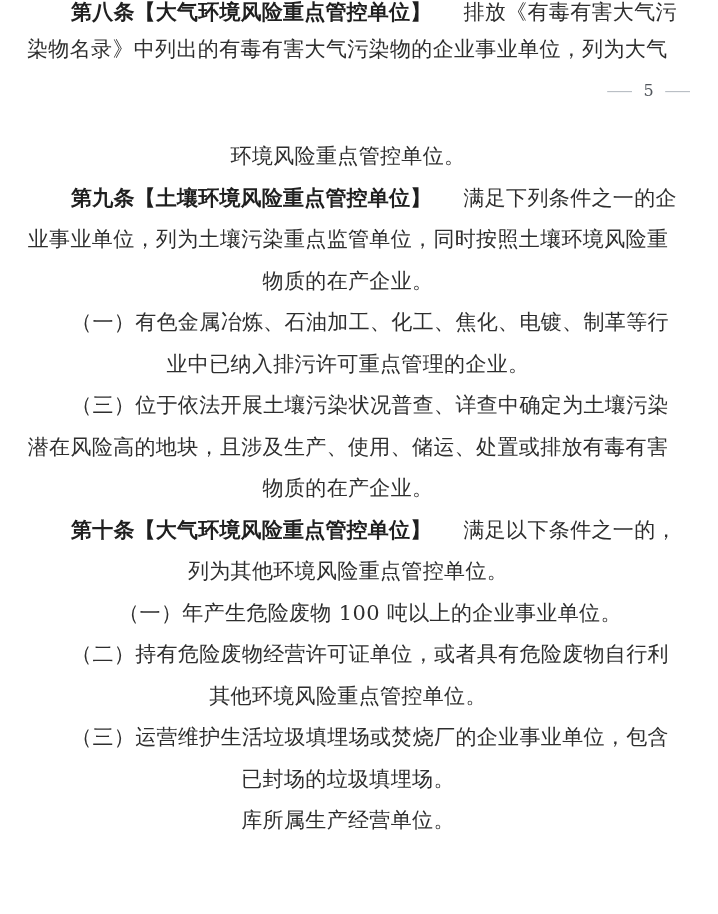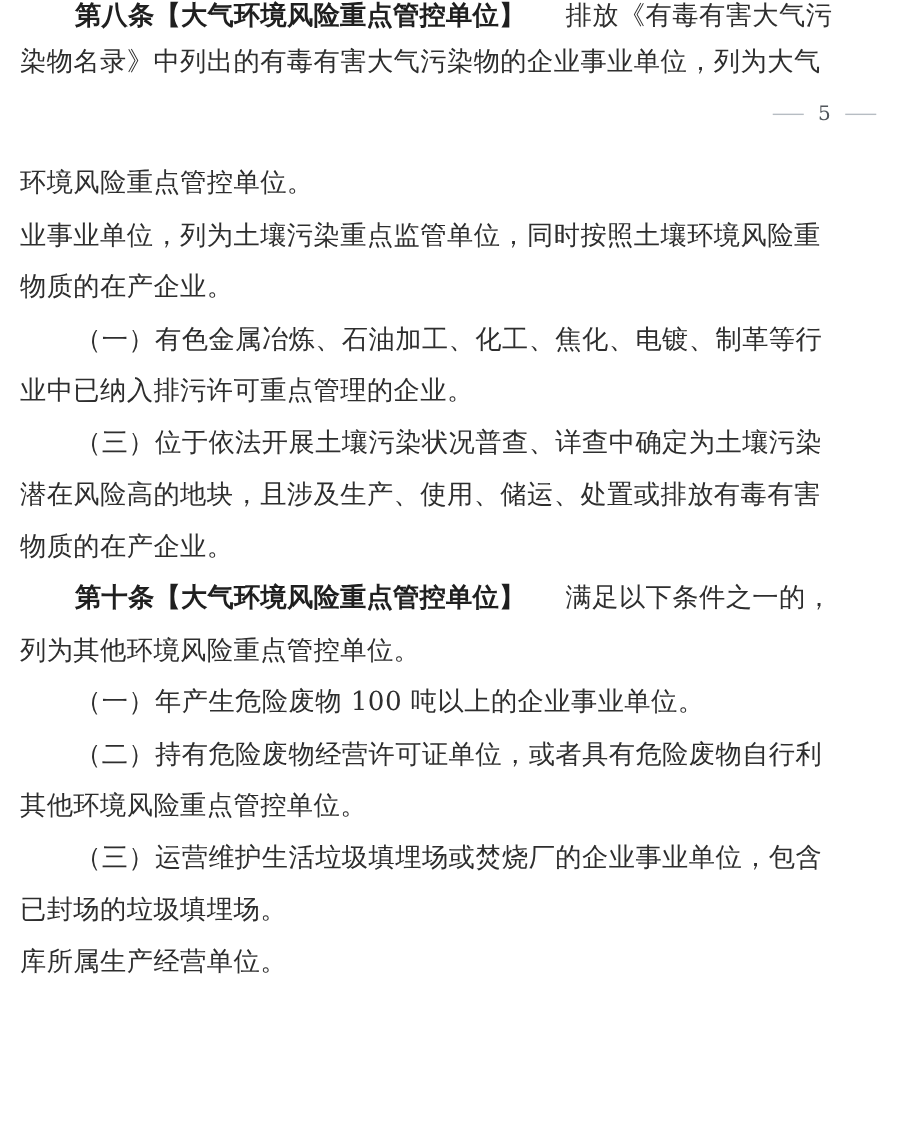--- a/index.html
+++ b/index.html
@@ -6,28 +6,28 @@
     margin: 0;
     padding: 0;
     background: #ffffff;
   }
   .doc {
     position: relative;
     width: 718px;
     height: 914px;
     background: #ffffff;
     box-sizing: border-box;
-    padding: 0 16px;
+    padding: 0 27px;
     overflow: hidden;
     font-family: "DejaVu Serif", serif;
   }
   .fragment { width: 642px; }
   .p5 { margin-top: -6px; }
   .p5 .line { height: 37px; line-height: 37px; }
-  .p6 { margin-top: 17px; }
+  .p6 { margin-top: 27px; text-align: center; }
   .p6 .line { height: 41.5px; line-height: 41.5px; }
   .line {
     white-space: nowrap;
     font-size: 21px;
     letter-spacing: 0.35px;
     color: #2e2e2e;
     font-weight: 400;
   }
   .line.indent { padding-left: 44px; }
   .head {
@@ -68,20 +68,21 @@
     </div>
 
   <div class="footer">
     <span class="dash">—</span>
     <span class="num">5</span>
     <span class="dash">—</span>
   </div>
 
   <div id="page6-lines" class="fragment p6">
       <div class="line"><span>环境风险重点管控单位。</span></div>
+      <div class="line indent"><span class="head">第九条【土壤环境风险重点管控单位】</span><span>满足下列条件之一的企</span></div>
       <div class="line"><span>业事业单位，列为土壤污染重点监管单位，同时按照土壤环境风险重</span></div>
       <div class="line"><span>物质的在产企业。</span></div>
       <div class="line indent"><span>（一）有色金属冶炼、石油加工、化工、焦化、电镀、制革等行</span></div>
       <div class="line"><span>业中已纳入排污许可重点管理的企业。</span></div>
       <div class="line indent"><span>（三）位于依法开展土壤污染状况普查、详查中确定为土壤污染</span></div>
       <div class="line"><span>潜在风险高的地块，且涉及生产、使用、储运、处置或排放有毒有害</span></div>
       <div class="line"><span>物质的在产企业。</span></div>
       <div class="line indent"><span class="head">第十条【大气环境风险重点管控单位】</span><span>满足以下条件之一的，</span></div>
       <div class="line"><span>列为其他环境风险重点管控单位。</span></div>
       <div class="line indent"><span>（一）年产生危险废物 100 吨以上的企业事业单位。</span></div>

